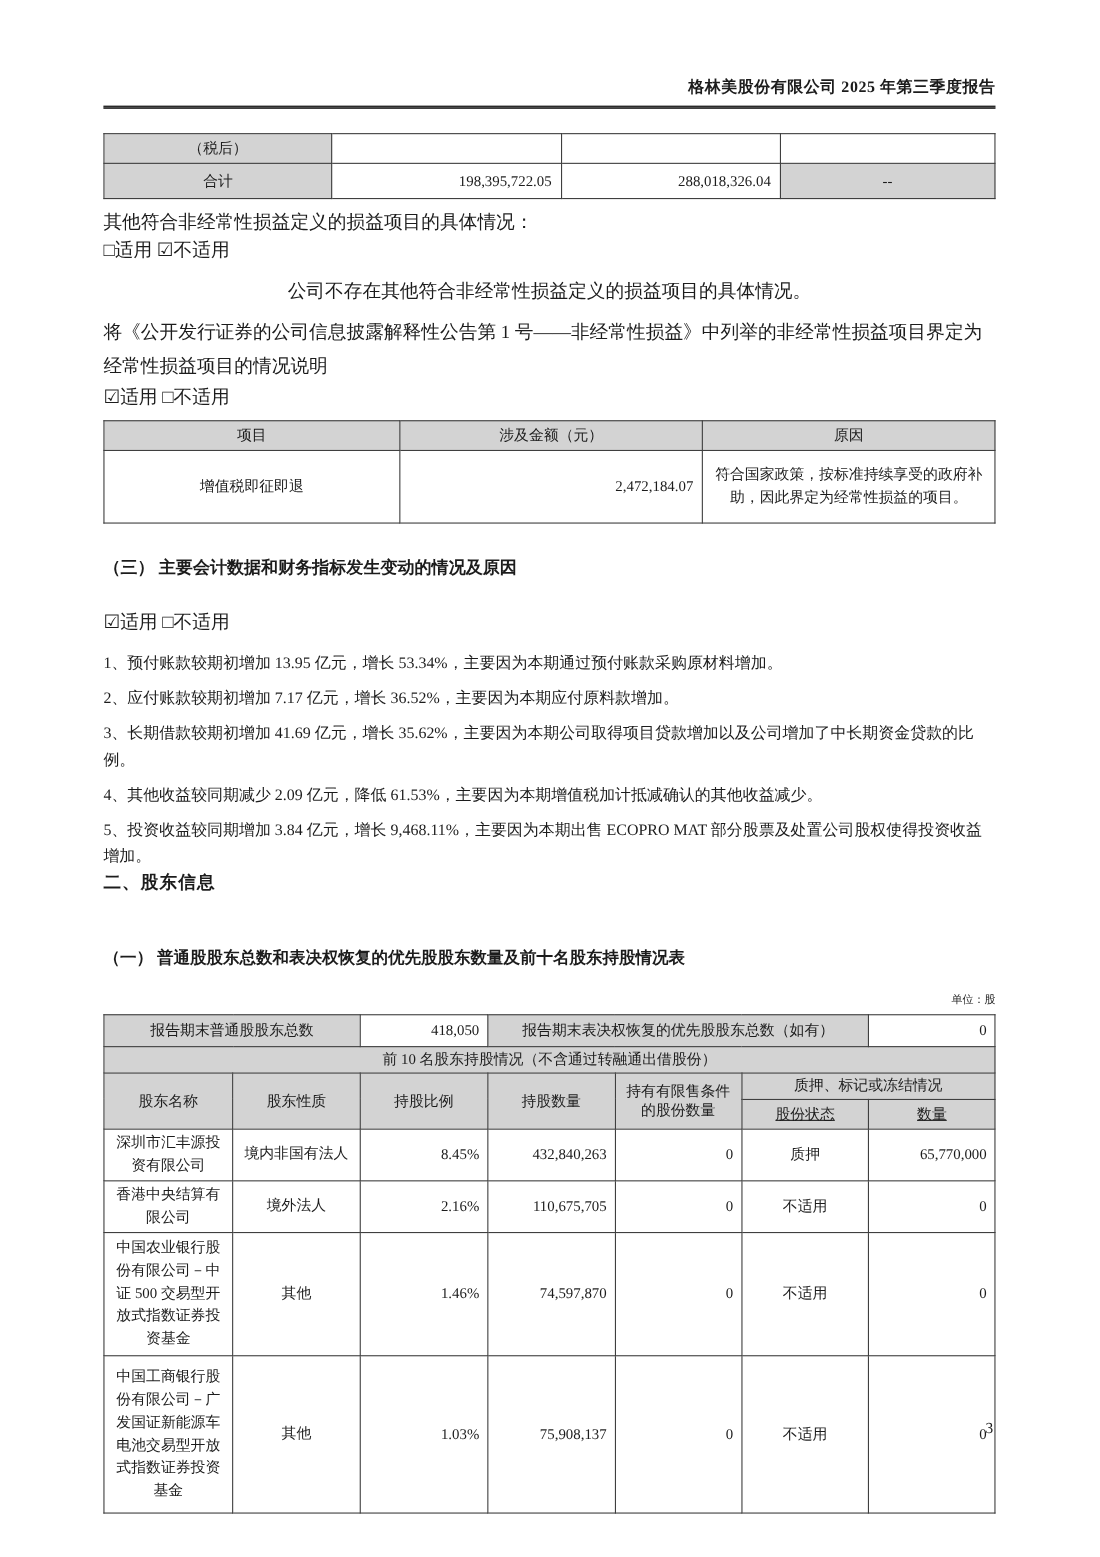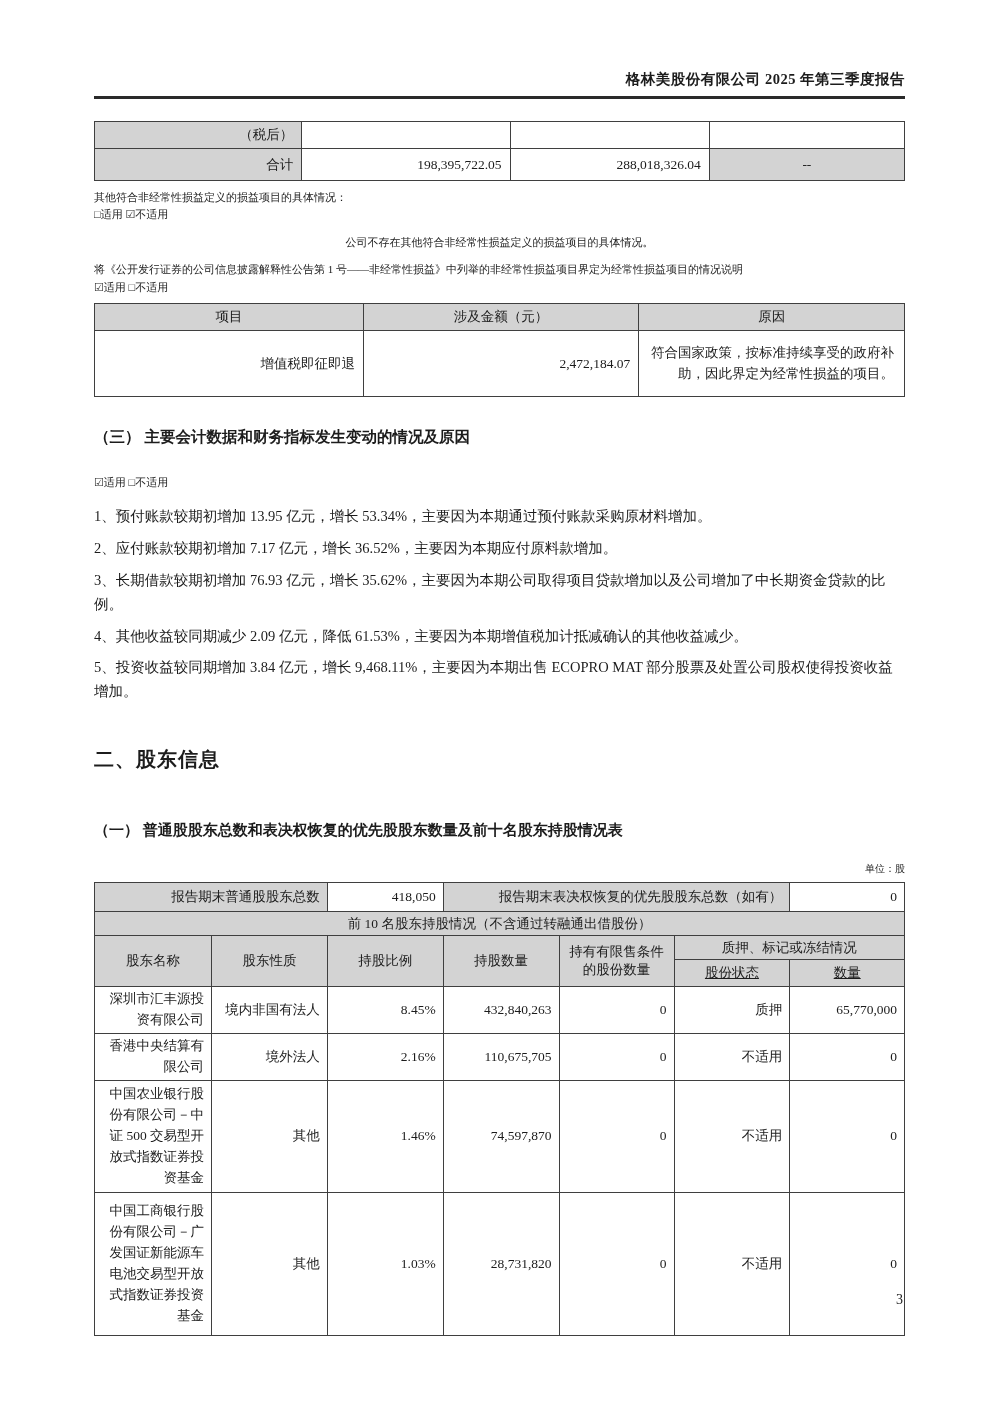--- a/index.html
+++ b/index.html
@@ -11,43 +11,43 @@
   }
   .page { padding:70px 95px 0 94px; }
   .doc-header { text-align:right; font-weight:bold; font-size:14.5px; letter-spacing:.5px; padding-bottom:7px; }
   .rule { height:3px; border-top:2.5px solid #2a2a2a; border-bottom:1px solid #2a2a2a; }
 
   table { width:100%; border-collapse:collapse; table-layout:fixed; font-size:13.5px; }
   td { border:1px solid #3f3f3f; padding:3px 8px; vertical-align:middle; word-break:break-all; }
   .gray { background:#d3d3d3; }
   .tr { text-align:right; }
   .tc { text-align:center; }
-  .tl { text-align:right;margin-top:32px; }
+  .tl { text-align:center;margin-top:32px; }
 
   .tbl-tax { margin-top:22px; }
   .tbl-tax .r1 td { height:27px; }
   .tbl-tax .r2 td { height:32px; }
 
-  .para { font-size:11px; line-height:1.5; }
+  .para { font-size:17px; line-height:1.5; }
   .p-title { margin-top:8px; }
   .p-check { }
   .p-note  { margin-top:12px;text-align:center; }
   .p-def   { margin-top:8px; line-height:1.85; }
 
   .tbl-vat { margin-top:8px; }
   .tbl-vat .hd td { height:27px; }
   .tbl-vat .bd td { height:66px; }
   .tbl-vat .reason { line-height:1.55; padding:4px 10px; }
 
   .h-sec3 { margin-top:30px; font-size:15.5px; font-weight:bold; }
   .check3 { margin-top:26px; }
   .items { margin-top:14px; }
   .item { font-size:14.5px; line-height:1.65; margin-top:8px; }
 
-  .h-sec2 { margin-top:42px; font-size:20px; font-weight:bold; letter-spacing:1px; }
+  .h-sec2 { font-size:16px; font-weight:bold; letter-spacing:1px; }
   .h-sub  { margin-top:48px; font-size:15px; font-weight:bold; }
   .unit-note { margin-top:22px; text-align:right; font-size:10px; }
 
   .tbl-holders { margin-top:6px; }
   .tbl-holders td { padding:2px 7px; }
   .row-summary td { height:29px; }
   .row-banner td { height:24px; }
   .row-h1 td { height:24px; }
   .row-h2 td { height:27px;text-decoration:underline; }
   .row-d1 td, .row-d2 td { height:38px; }
@@ -113,21 +113,21 @@
     </tr>
   </tbody>
     </table>
 
   <div class="h-sec3">（三） 主要会计数据和财务指标发生变动的情况及原因</div>
   <div class="para check3">☑适用 □不适用</div>
 
   <div class="items">
     <div class="item">1、预付账款较期初增加 13.95 亿元，增长 53.34%，主要因为本期通过预付账款采购原材料增加。</div>
     <div class="item">2、应付账款较期初增加 7.17 亿元，增长 36.52%，主要因为本期应付原料款增加。</div>
-    <div class="item">3、长期借款较期初增加 76.93 亿元，增长 35.62%，主要因为本期公司取得项目贷款增加以及公司增加了中长期资金贷款的比例。</div>
+    <div class="item">3、长期借款较期初增加 41.69 亿元，增长 35.62%，主要因为本期公司取得项目贷款增加以及公司增加了中长期资金贷款的比例。</div>
     <div class="item">4、其他收益较同期减少 2.09 亿元，降低 61.53%，主要因为本期增值税加计抵减确认的其他收益减少。</div>
     <div class="item">5、投资收益较同期增加 3.84 亿元，增长 9,468.11%，主要因为本期出售 ECOPRO MAT 部分股票及处置公司股权使得投资收益增加。</div>
   </div>
 
   <div class="h-sec2">二、股东信息</div>
   <div class="h-sub">（一） 普通股股东总数和表决权恢复的优先股股东数量及前十名股东持股情况表</div>
   <div class="unit-note">单位：股</div>
 
   <table class="tbl-holders">
     <colgroup>
@@ -185,21 +185,21 @@
       <td class="tr">1.46%</td>
       <td class="tr">74,597,870</td>
       <td class="tr">0</td>
       <td class="tl">不适用</td>
       <td class="tr">0</td>
     </tr>
     <tr class="row-d4">
       <td class="tl name-cell">中国工商银行股份有限公司－广发国证新能源车电池交易型开放式指数证券投资基金</td>
       <td class="tl name-cell">其他</td>
       <td class="tr">1.03%</td>
-      <td class="tr">28,731,820</td>
+      <td class="tr">75,908,137</td>
       <td class="tr">0</td>
       <td class="tl">不适用</td>
       <td class="tr">0</td>
     </tr>
   </tbody>
     </table>
 
 </div>
 
 <div class="page-num">3</div>

